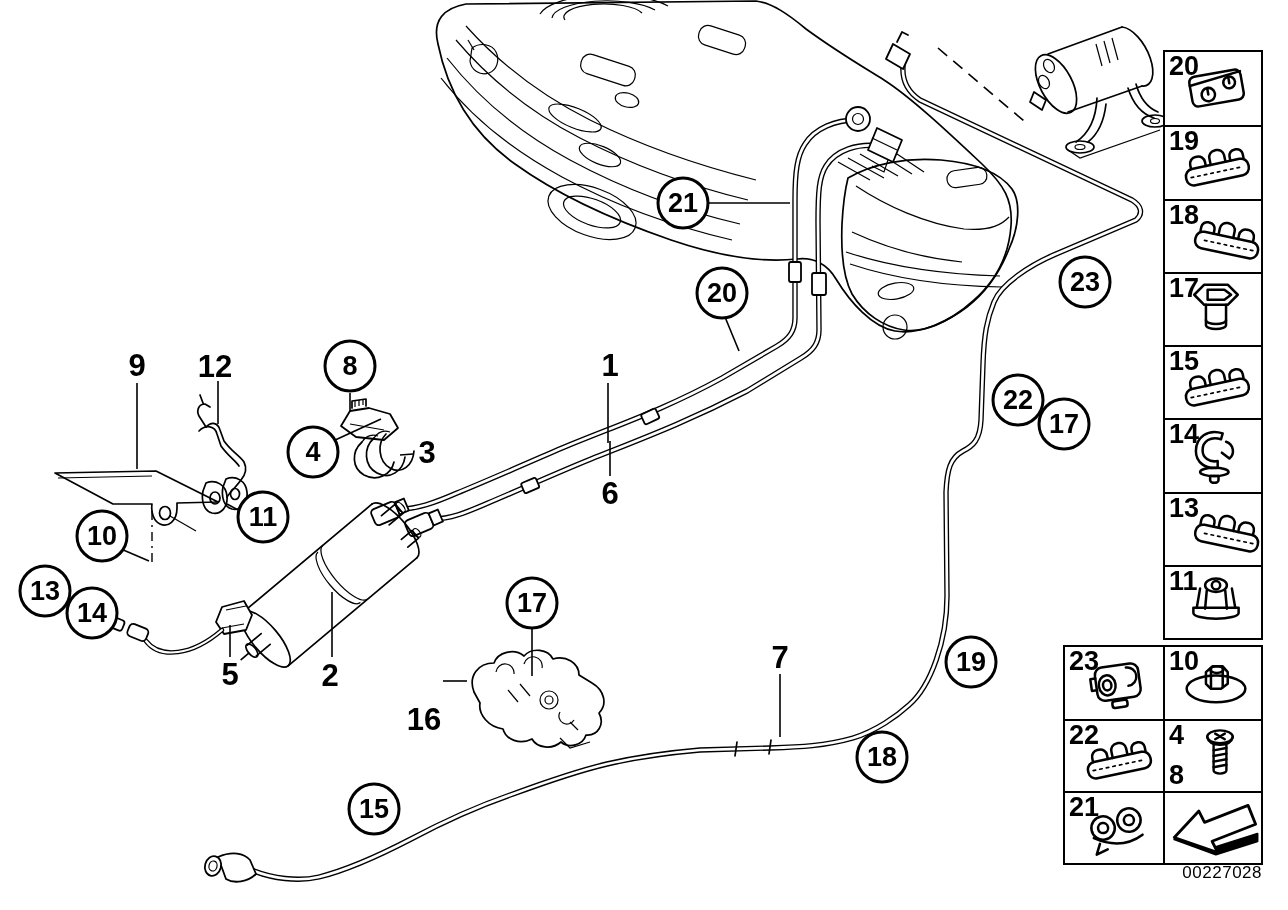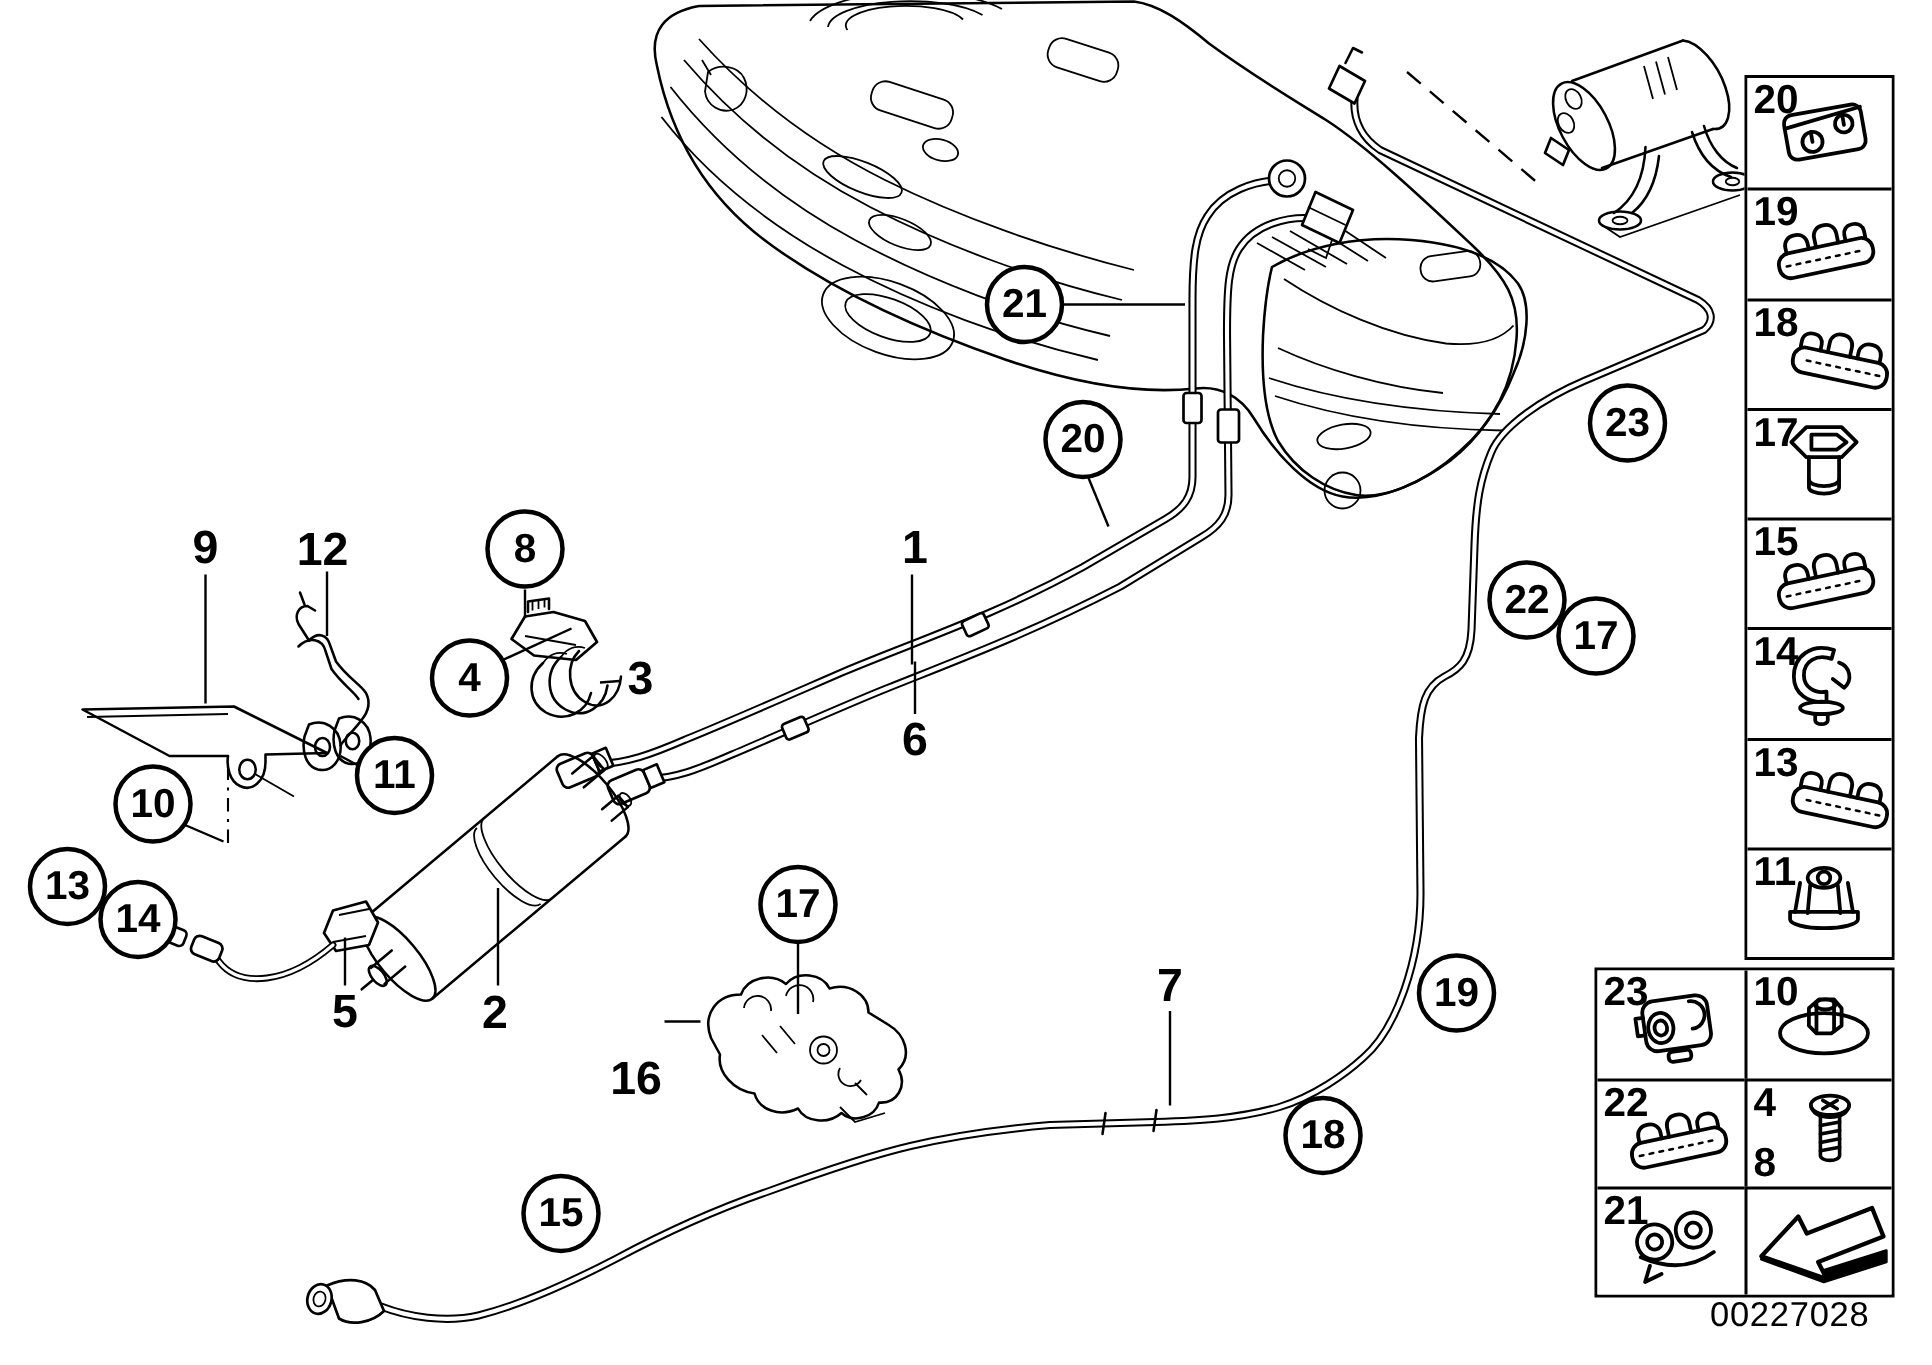--- a/index.html
+++ b/index.html
@@ -31,22 +31,22 @@
   .sb-cell{position:relative;box-sizing:border-box;background:#fff;}
   #sb-main .sb-cell + .sb-cell{border-top:2px solid #000;}
   #sb-bottom .sb-cell:nth-child(2),#sb-bottom .sb-cell:nth-child(3),
   #sb-bottom .sb-cell:nth-child(5),#sb-bottom .sb-cell:nth-child(6){border-top:2px solid #000;}
   #sb-bottom .sb-cell:nth-child(4),#sb-bottom .sb-cell:nth-child(5),
   #sb-bottom .sb-cell:nth-child(6){border-left:2px solid #000;}
   .cell-num{position:absolute;left:4px;top:1px;font-size:27px;font-weight:bold;line-height:1;z-index:2;}
   .cell-num2{position:absolute;left:4px;bottom:2px;font-size:27px;font-weight:bold;line-height:1;z-index:2;}
   .cell-ic{position:absolute;right:1px;top:50%;transform:translateY(-50%);}
   .ic{stroke:#000;stroke-width:3;fill:none;stroke-linecap:round;stroke-linejoin:round;}
-  #plate-number{position:absolute;left:1140px;top:863px;width:122px;
-                font-size:23px;letter-spacing:0.5px;z-index:4;}
+  #plate-number{position:absolute;left:1140px;top:863px;width:122px;text-align:right;
+                font-size:17px;letter-spacing:0.5px;z-index:4;}
 </style>
 </head>
 <body>
 
 <div id="stage">
 
 <svg id="art" width="1288" height="910" viewBox="0 0 1288 910">
   <defs>
     <symbol id="icon-spacer-block" viewBox="0 0 100 74">
       <g transform="rotate(-10 50 38)">

